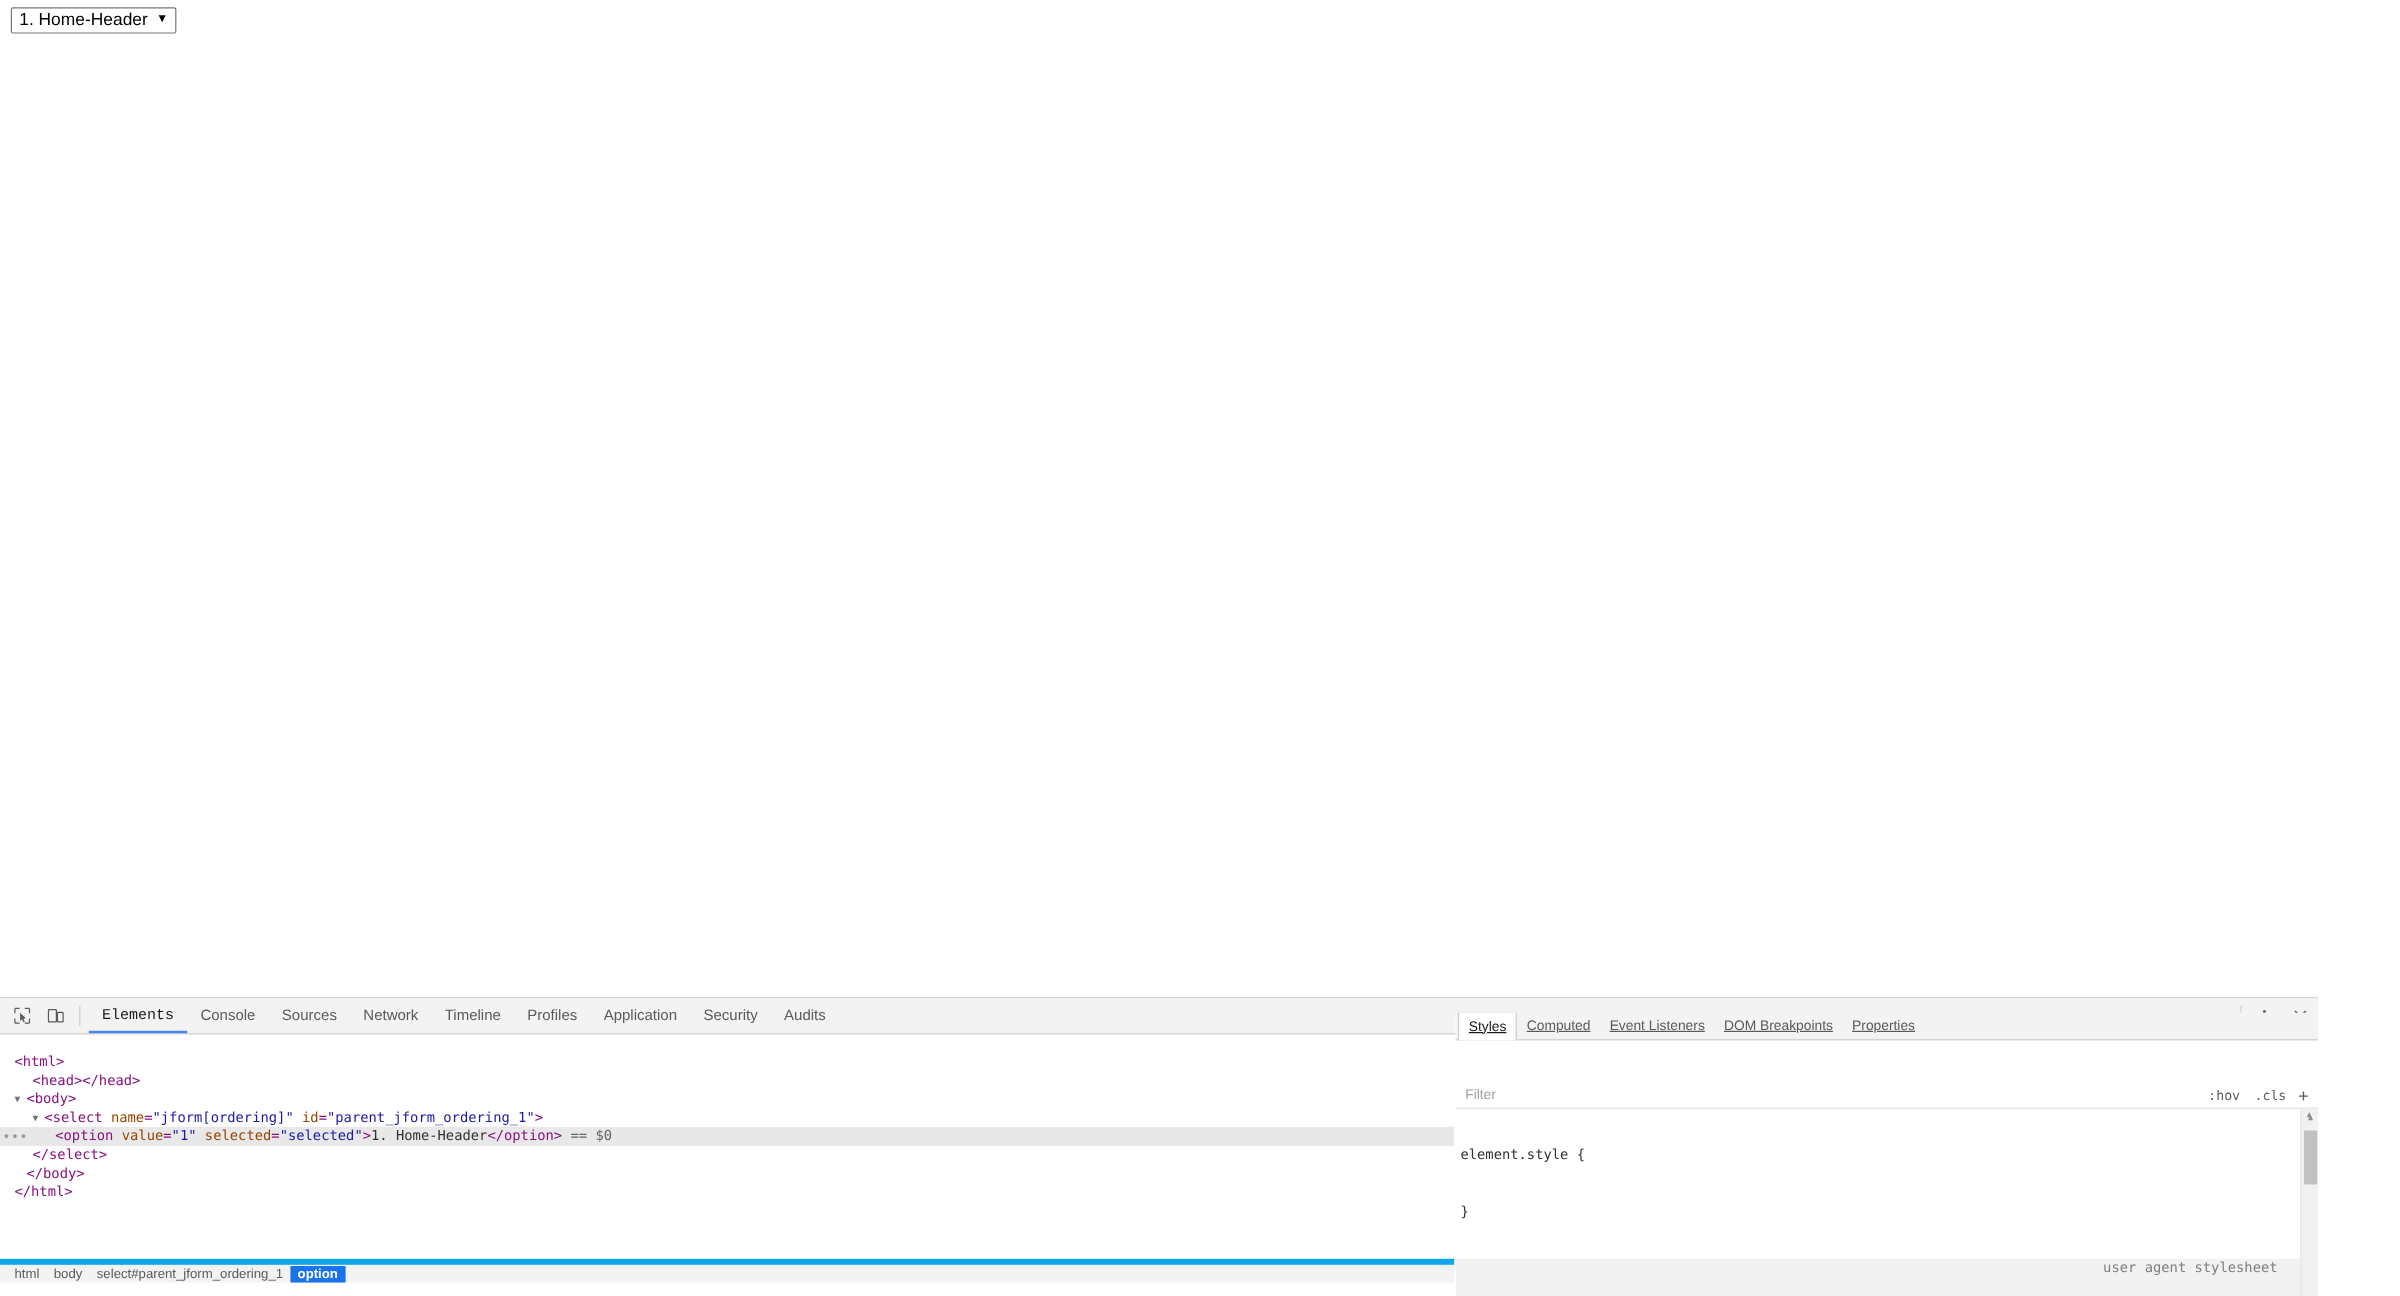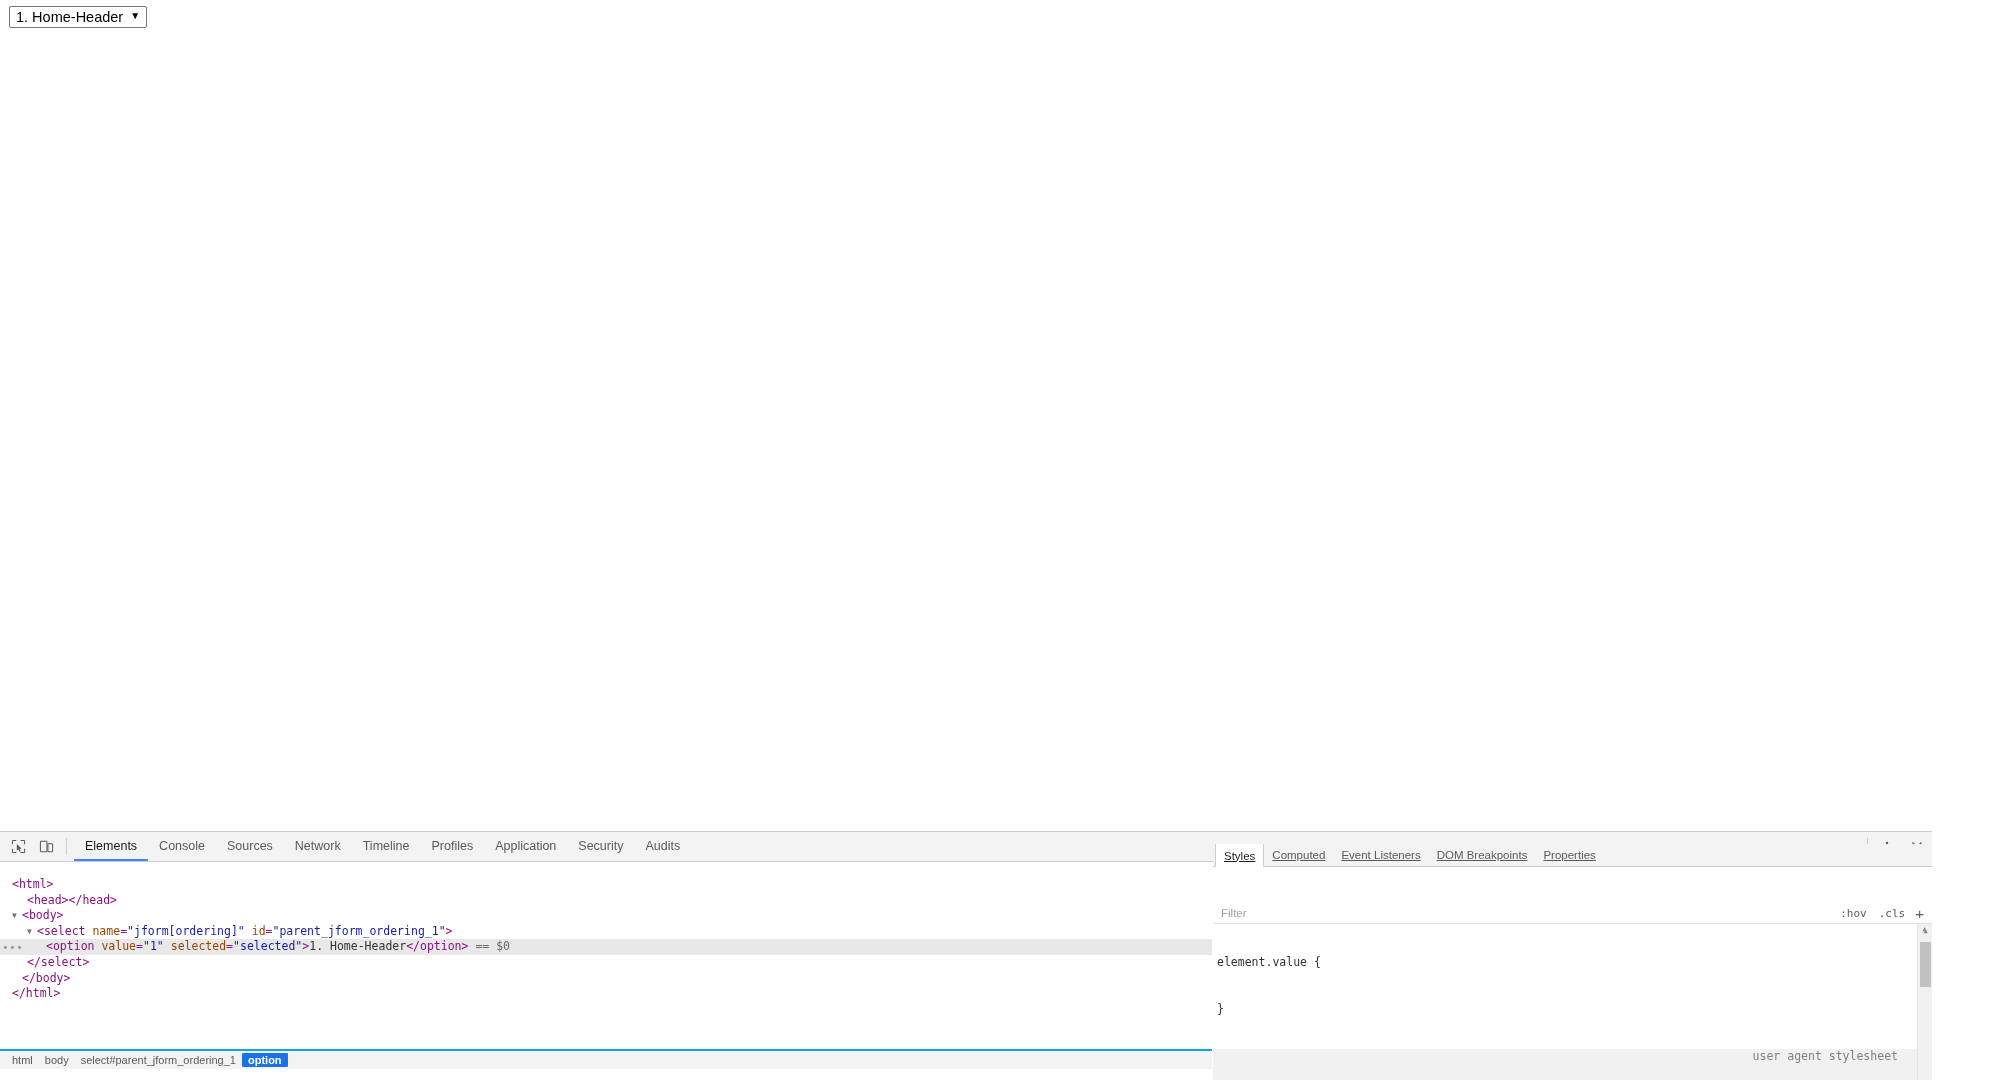--- a/index.html
+++ b/index.html
@@ -85,20 +85,21 @@
     padding: 0 11px;
     font-size: 12.5px;
     color: #5a5a5a;
     cursor: pointer;
     border-bottom: 2px solid transparent;
     white-space: nowrap;
   }
   .dt-tab.active {
     color: #1a1a1a;
     border-bottom-color: #4285f4;
+    font-family: Liberation Mono, monospace;
   }
   .tb-right {
     margin-left: auto;
     display: flex;
     align-items: stretch;
   }
   .tb-right .tb-sep { margin: 6px 4px; }
   .tb-right .tb-icon-btn { width: 30px; }
 
   
@@ -164,21 +165,21 @@
   .txt   { color: #333333; }
   .ref   { color: #666666; }
 
   
   #dom-breadcrumb {
     position: absolute;
     left: 0; bottom: 0;
     width: 100%;
     height: 20px;
     background: #f3f3f3;
-    border-top: 2px solid #0ea5e9;
+    border-top: 5px solid #0ea5e9;
     display: flex;
     align-items: center;
     padding-left: 6px;
     font-size: 11px;
     color: #5a5a5a;
   }
   .crumb {
     padding: 1px 6px;
     white-space: nowrap;
     cursor: pointer;
@@ -414,21 +415,21 @@
         <input id="styles-filter-input" type="text" placeholder="Filter" style="">
         <span class="filter-btn">:hov</span>
         <span class="filter-btn">.cls</span>
         <span class="plus-btn">+</span>
       </div>
 
       <div id="styles-content">
         <div id="styles-top-nub">▲</div>
 
         <div class="rule">
-          <div class="sel">element.value {</div>
+          <div class="sel">element.style {</div>
           <div class="sel">}</div>
         </div>
 
         <div class="rule ua">
           <span class="origin">user agent stylesheet</span>
           <div class="sel">option {</div>
 
           
 
           

